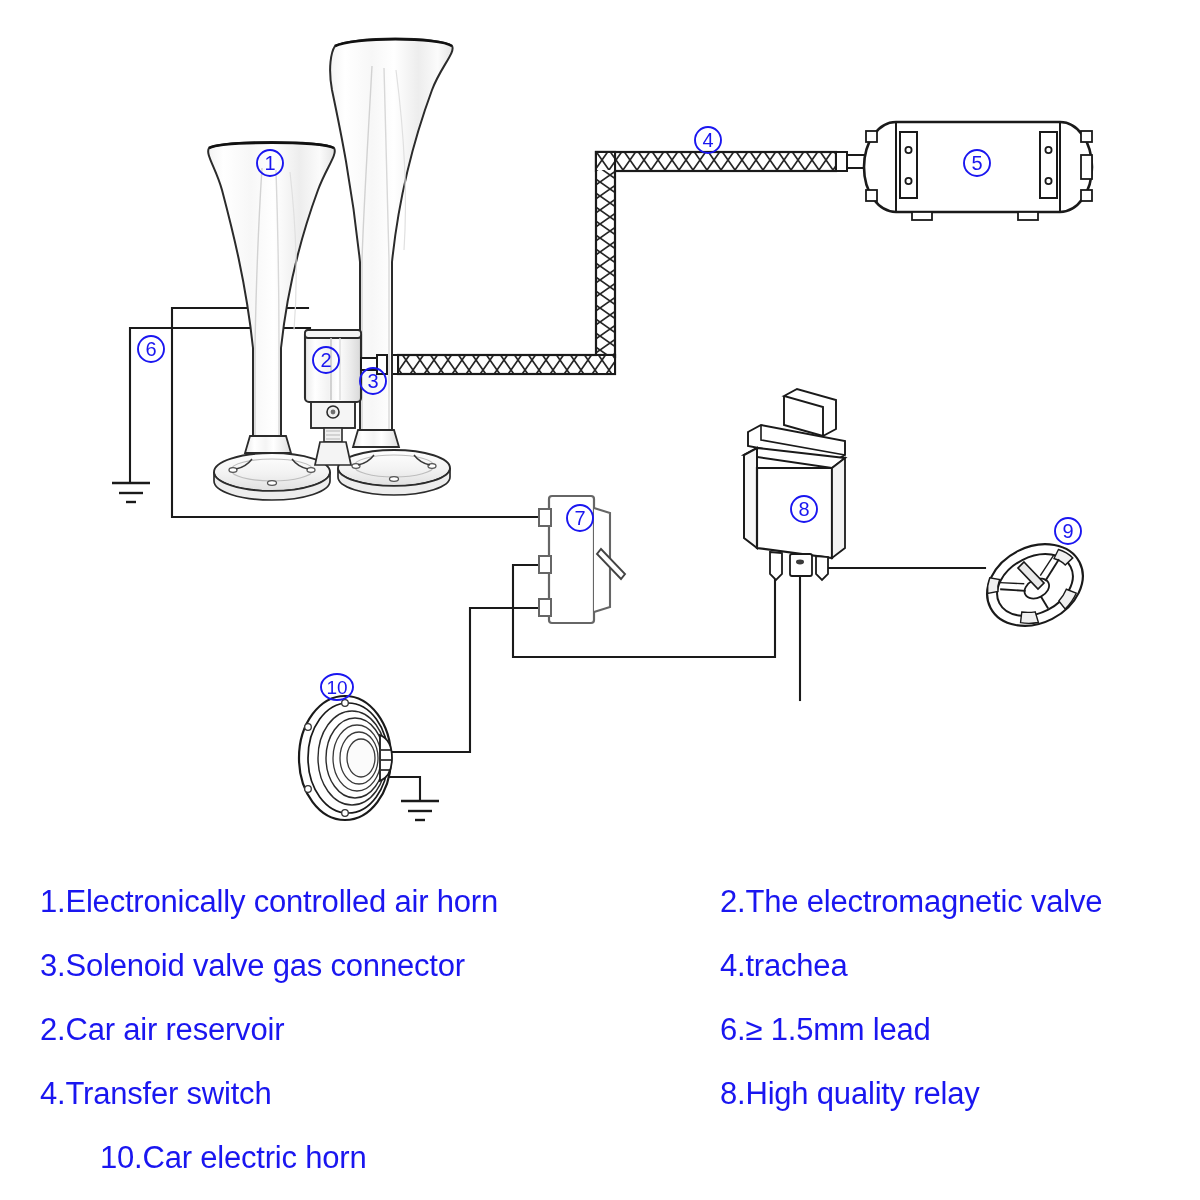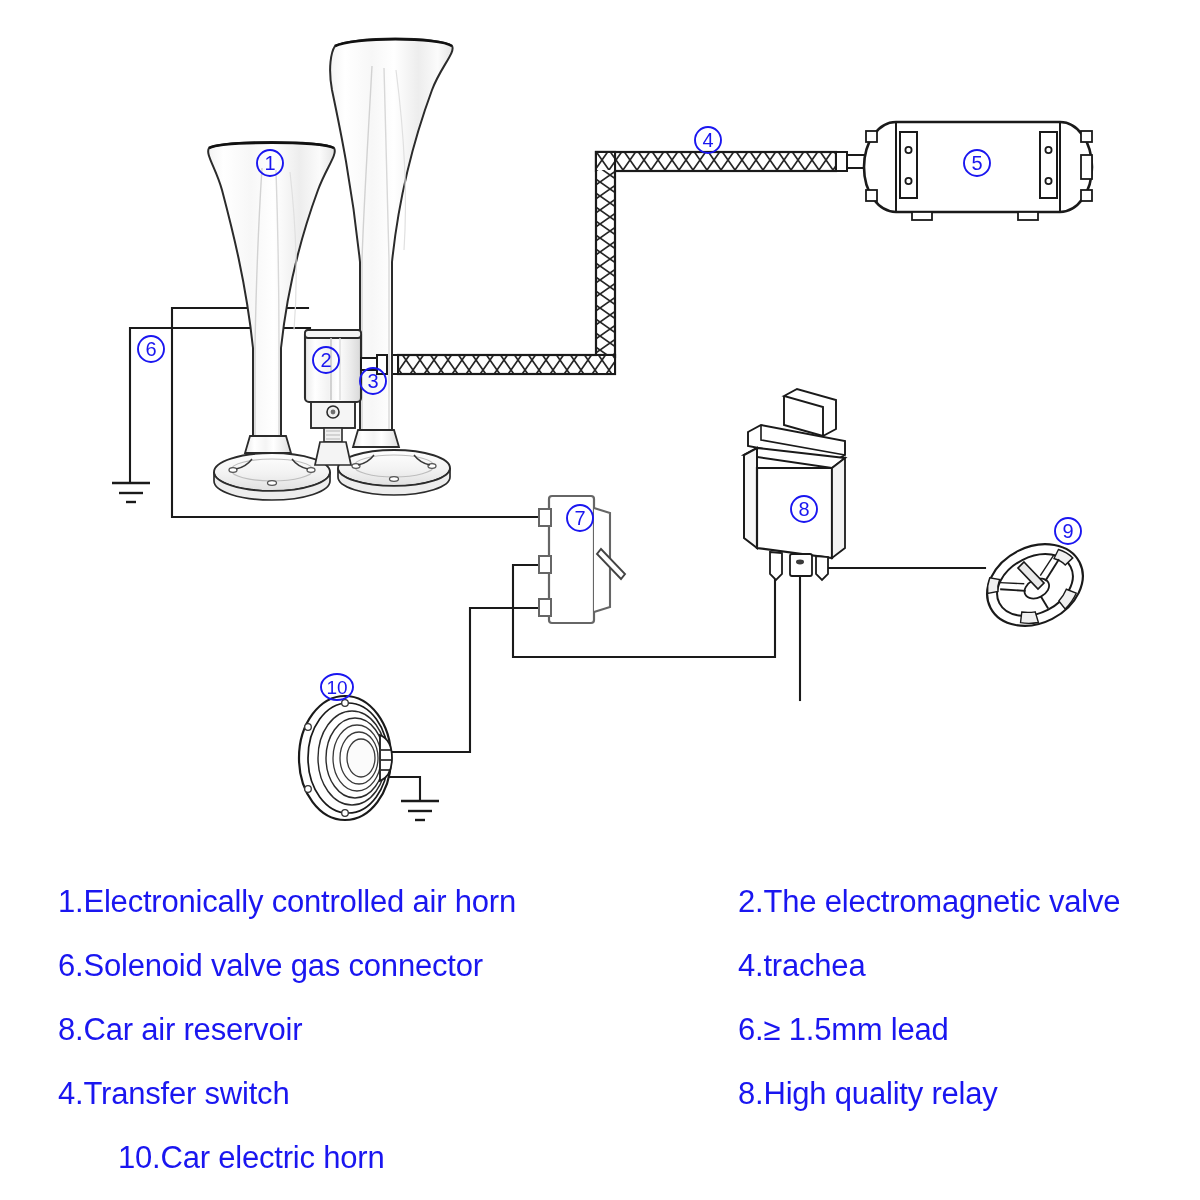--- a/index.html
+++ b/index.html
@@ -30,21 +30,21 @@
   .legend {
     position: absolute;
     left: 0;
     top: 870px;
     width: 1190px;
     height: 320px;
     display: grid;
     grid-template-columns: 620px 560px;
     grid-auto-rows: 64px;
     align-items: center;
-    padding-left: 58px;
+    padding-left: 40px;
     box-sizing: border-box;
   }
   .legend-item {
     color: #1a16f0;
     font-size: 31px;
     font-family: "Liberation Sans", sans-serif;
     white-space: nowrap;
     letter-spacing: -0.2px;
   }
   .legend-item.col2 {
@@ -349,22 +349,22 @@
       <g>
         <ellipse cx="337" cy="687" rx="16" ry="13" fill="none" stroke="#1a16f0" stroke-width="1.9"></ellipse>
         <text x="337" y="687" fill="#1a16f0" font-size="19" text-anchor="middle" dominant-baseline="central">10</text>
       </g>
     </g>
   </svg>
 
   <div class="legend">
     <div class="legend-item">1.Electronically controlled air horn</div>
     <div class="legend-item col2">2.The electromagnetic valve</div>
-    <div class="legend-item">6.Solenoid valve gas connector</div>
+    <div class="legend-item">3.Solenoid valve gas connector</div>
     <div class="legend-item col2">4.trachea</div>
-    <div class="legend-item">8.Car air reservoir</div>
+    <div class="legend-item">2.Car air reservoir</div>
     <div class="legend-item col2">6.≥ 1.5mm lead</div>
     <div class="legend-item">4.Transfer switch</div>
     <div class="legend-item col2">8.High quality relay</div>
     <div class="legend-item col2">10.Car electric horn</div>
   </div>
 
 </div>
 
 </body></html>

